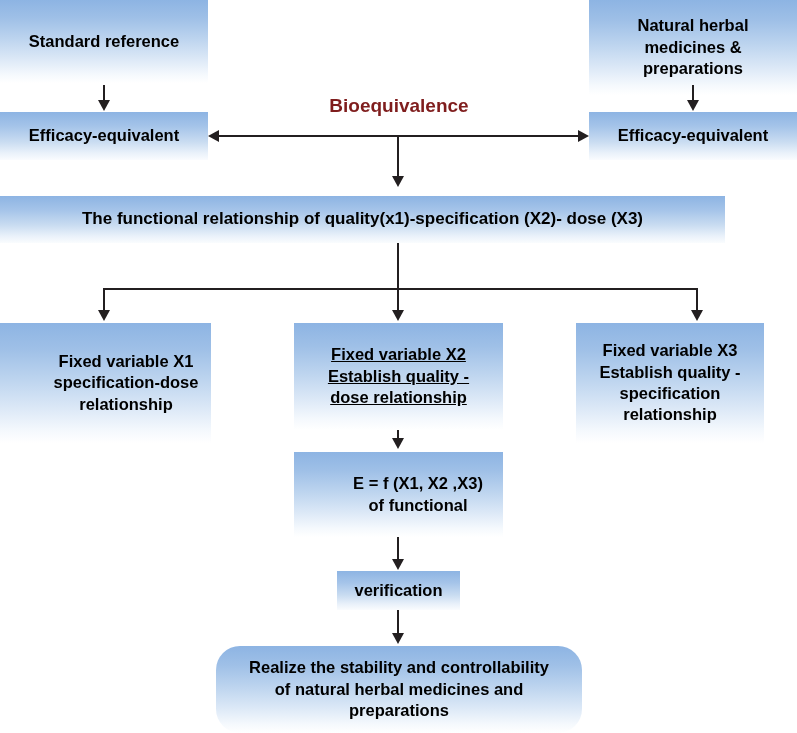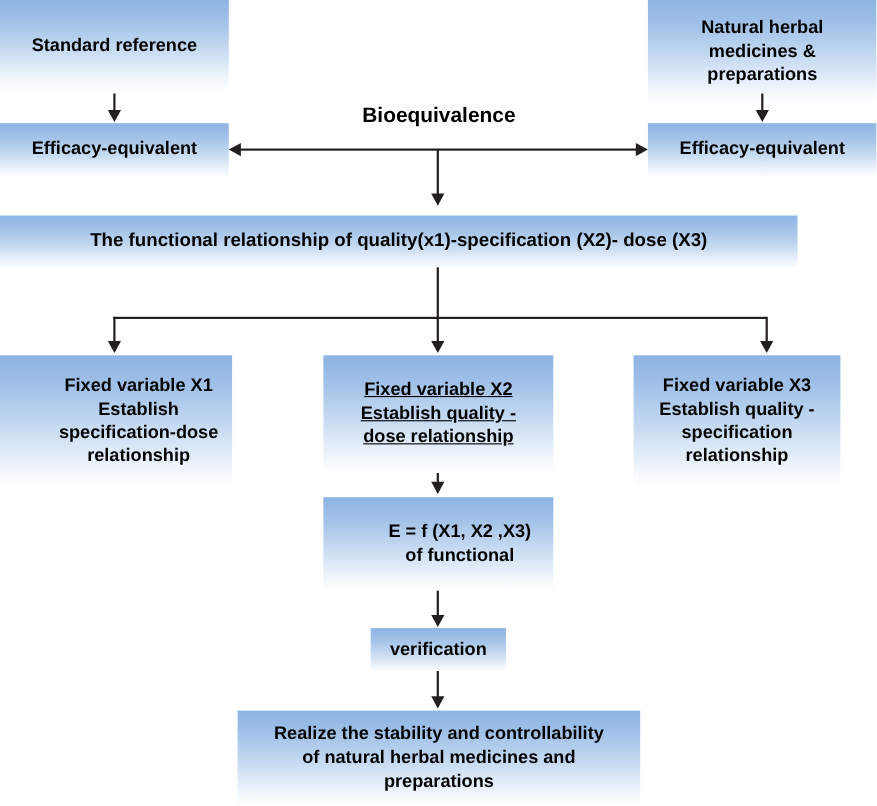--- a/index.html
+++ b/index.html
@@ -69,21 +69,21 @@
   .arrow-right {
     position: absolute;
     width: 0; height: 0;
     border-top: 6px solid transparent;
     border-bottom: 6px solid transparent;
     border-left: 11px solid #231f20;
   }
   .label {
     position: absolute;
     font-weight: bold;
-    color: #000000;
+    color: #7f1d1d;
     text-align: center;
     white-space: nowrap;
   }
 </style>
 </head>
 <body>
 
 <div id="canvas">
 
   <div class="box tall" style="left:0px; top:0px; width:208px; height:83px; font-size:16.5px;">
@@ -133,21 +133,20 @@
 
   <div class="vline" style="left:397px; top:288px; height:24px;"></div>
   <div class="arrow-down" style="left:392px; top:310px;"></div>
 
   <div class="vline" style="left:696px; top:288px; height:24px;"></div>
   <div class="arrow-down" style="left:691px; top:310px;"></div>
 
   <div class="box tall" style="left:0px; top:323px; width:211px; height:120px; font-size:16.5px;padding-left:45px;">
     <span>
       <span>Fixed variable X1</span>
-      <span>Establish</span>
       <span>specification-dose</span>
       <span>relationship</span>
     </span>
   </div>
 
   <div class="box tall" style="left:294px; top:323px; width:209px; height:107px; font-size:16.5px;text-decoration:underline;">
     <span>
       <span>Fixed variable X2</span>
       <span>Establish quality -</span>
       <span>dose relationship</span>
@@ -176,21 +175,21 @@
   <div class="vline" style="left:397px; top:537px; height:24px;"></div>
   <div class="arrow-down" style="left:392px; top:559px;"></div>
 
   <div class="box short" style="left:337px; top:571px; width:123px; height:39px; font-size:16.5px;">
     <span>verification</span>
   </div>
 
   <div class="vline" style="left:397px; top:610px; height:25px;"></div>
   <div class="arrow-down" style="left:392px; top:633px;"></div>
 
-  <div class="box tall" style="left:216px; top:646px; width:366px; height:87px; font-size:16.5px;">
+  <div class="box tall" style="left:216px; top:646px; width:366px; height:87px; font-size:16.5px;border-radius:24px;">
     <span>
       <span>Realize the stability and controllability</span>
       <span>of natural herbal medicines and</span>
       <span>preparations</span>
     </span>
   </div>
 
 </div>
 
 </body></html>

